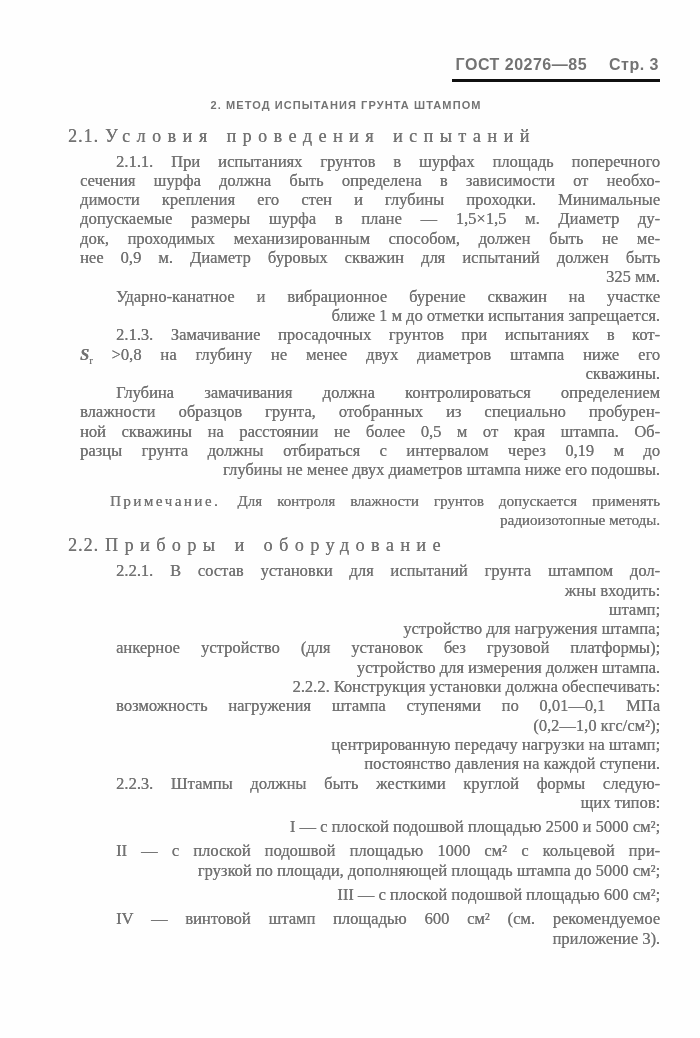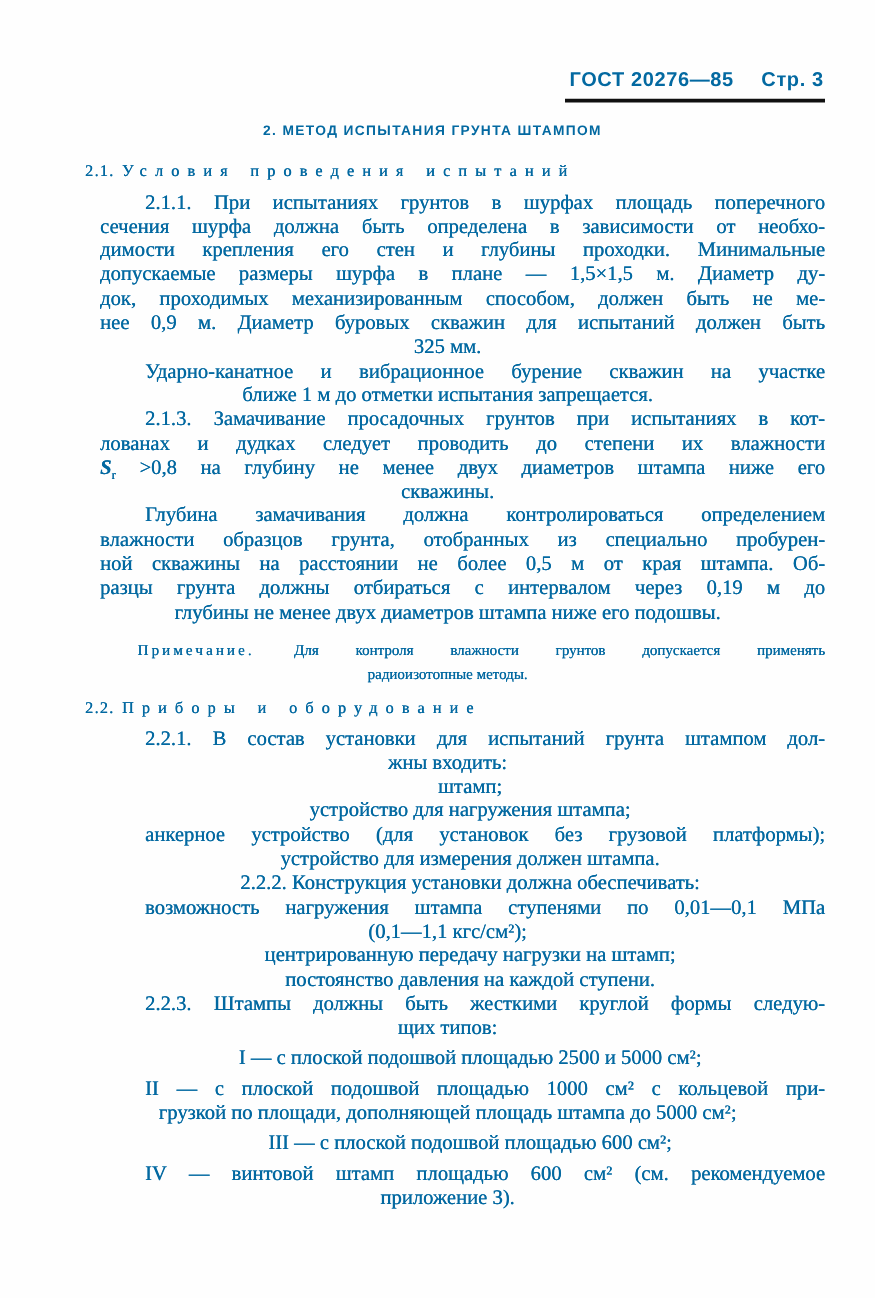--- a/index.html
+++ b/index.html
@@ -3,21 +3,21 @@
 <meta charset="utf-8">
 <style>
   html, body { margin: 0; padding: 0; background: #e8e8e8; }
   .page {
     position: relative;
     width: 700px;
     height: 1038px;
     box-sizing: border-box;
     margin: 0 auto;
     background: #fefefe;
-    color: #0369a1;
+    color: #737373;
     padding: 56px 40px 0 32px;
     overflow: hidden;
     font-family: "Liberation Serif", "DejaVu Serif", serif;
   }
 
   
   .page-header {
     text-align: right;
     font-family: "Liberation Sans", "DejaVu Sans", sans-serif;
     font-weight: 700;
@@ -39,48 +39,48 @@
     font-family: "Liberation Sans", "DejaVu Sans", sans-serif;
     font-weight: 700;
     font-size: 11px;
     letter-spacing: 1.1px;
     line-height: 19px;
     margin-bottom: 11px;
   }
 
   
   .sec-heading {
-    font-size: 13px;
+    font-size: 18px;
     line-height: 21px;
     padding-left: 36px;
     margin: 0 0 5px 0;
     white-space: nowrap;
   }
   .sec-num { letter-spacing: 1px; margin-right: 6px; }
   .sec-text { letter-spacing: 6.5px; word-spacing: 2px; }
   .note-block + .sec-heading { margin-top: 2px; }
 
   
   .doc {
     font-size: 16.5px;
     line-height: 19.3px;
     text-shadow: 0.25px 0 0 currentColor; 
   }
   .para { margin: 0; }
   .para.list { margin-top: 5px; }
   .line { min-height: 19.3px; }
   .line.just { text-align: justify; text-align-last: justify; text-justify: inter-word; margin-left: 48px; }
-  .line.left { text-align: center; margin-left: 24px; }
+  .line.left { text-align: right; margin-left: 24px; }
   .line.indent { text-indent: 36px; }
   .var { font-style: italic; font-weight: 700; }
   sub { font-size: 0.62em; line-height: 0; }
 
   
   .note-block {
-    font-size: 12px;
+    font-size: 15px;
     line-height: 18px;
     margin: 12px 0 5px 0;
     text-shadow: 0.2px 0 0 currentColor;
   }
   .note-block .line.indent { text-indent: 30px; }
   .note-label { letter-spacing: 2.5px; margin-right: 2px; }
 </style>
 </head>
 <body>
 
@@ -102,21 +102,20 @@
         <div class="line just">док, проходимых механизированным способом, должен быть не ме-</div>
         <div class="line just">нее 0,9 м. Диаметр буровых скважин для испытаний должен быть</div>
         <div class="line left">325 мм.</div>
       </div>
       <div class="para">
         <div class="line just indent">Ударно-канатное и вибрационное бурение скважин на участке</div>
         <div class="line left">ближе 1 м до отметки испытания запрещается.</div>
       </div>
       <div class="para">
         <div class="line just indent">2.1.3. Замачивание просадочных грунтов при испытаниях в кот-</div>
-        <div class="line just">лованах и дудках следует проводить до степени их влажности</div>
         <div class="line just"><i class="var">S</i><sub>r</sub> &gt;0,8 на глубину не менее двух диаметров штампа ниже его</div>
         <div class="line left">скважины.</div>
       </div>
       <div class="para">
         <div class="line just indent">Глубина замачивания должна контролироваться определением</div>
         <div class="line just">влажности образцов грунта, отобранных из специально пробурен-</div>
         <div class="line just">ной скважины на расстоянии не более 0,5 м от края штампа. Об-</div>
         <div class="line just">разцы грунта должны отбираться с интервалом через 0,19 м до</div>
         <div class="line left">глубины не менее двух диаметров штампа ниже его подошвы.</div>
       </div>
@@ -139,21 +138,21 @@
         <div class="line just indent">анкерное устройство (для установок без грузовой платформы);</div>
       </div>
       <div class="para">
         <div class="line left indent">устройство для измерения должен штампа.</div>
       </div>
       <div class="para">
         <div class="line left indent">2.2.2. Конструкция установки должна обеспечивать:</div>
       </div>
       <div class="para">
         <div class="line just indent">возможность нагружения штампа ступенями по 0,01—0,1 МПа</div>
-        <div class="line left">(0,1—1,1 кгс/см²);</div>
+        <div class="line left">(0,2—1,0 кгс/см²);</div>
       </div>
       <div class="para">
         <div class="line left indent">центрированную передачу нагрузки на штамп;</div>
       </div>
       <div class="para">
         <div class="line left indent">постоянство давления на каждой ступени.</div>
       </div>
       <div class="para">
         <div class="line just indent">2.2.3. Штампы должны быть жесткими круглой формы следую-</div>
         <div class="line left">щих типов:</div>

